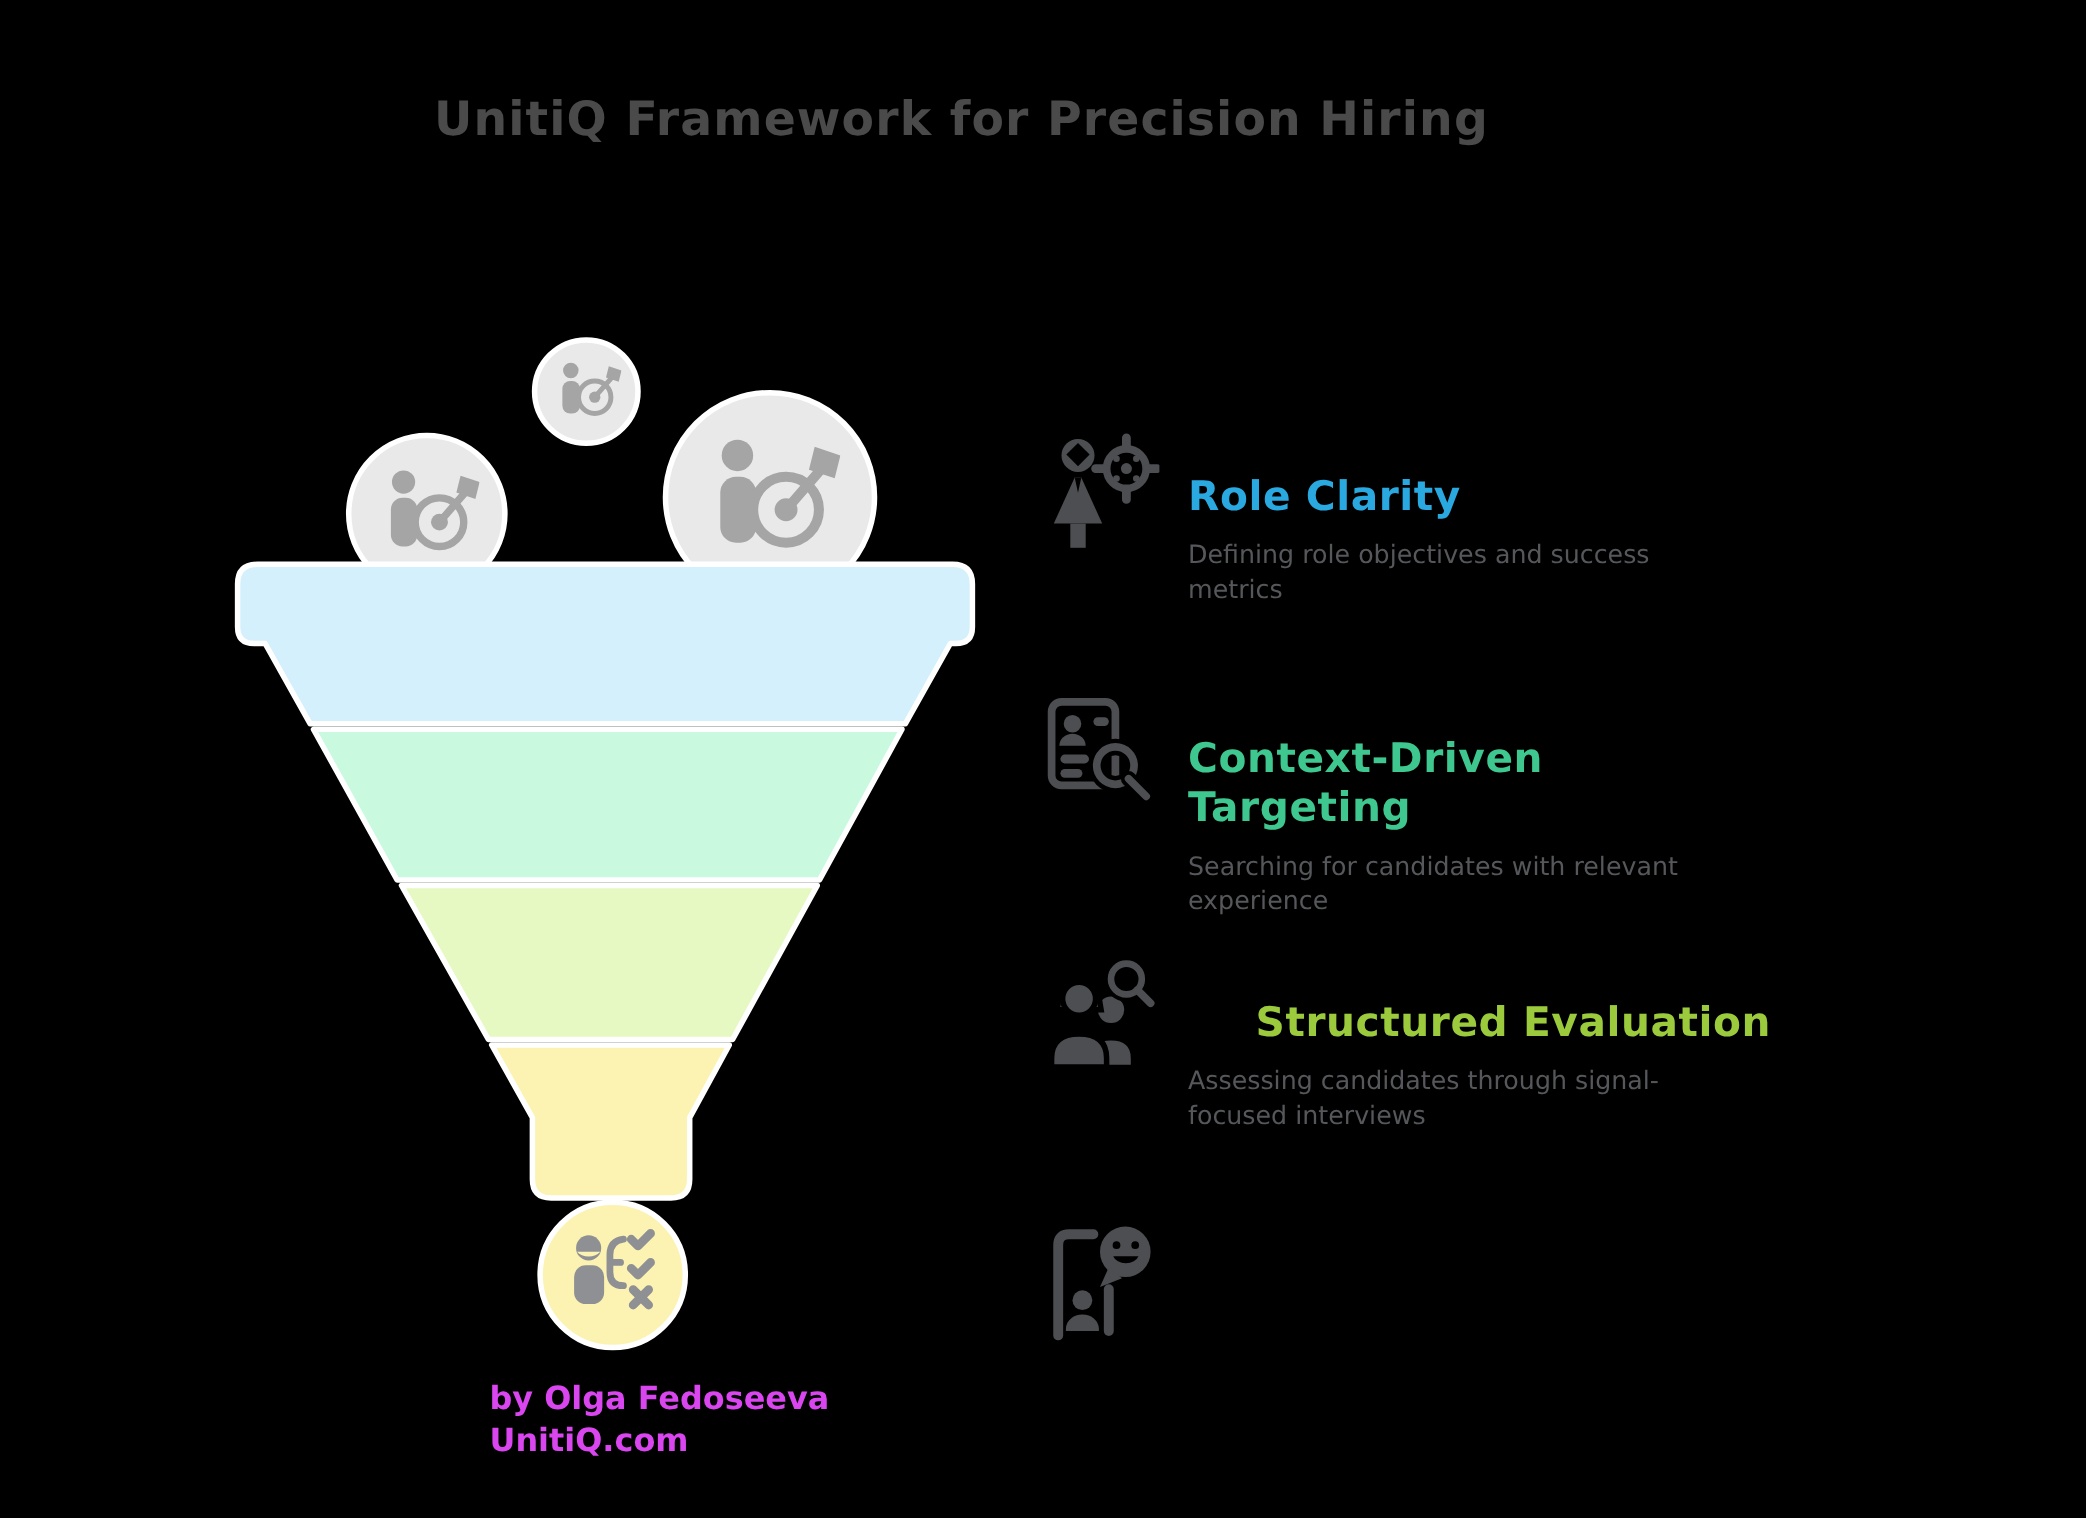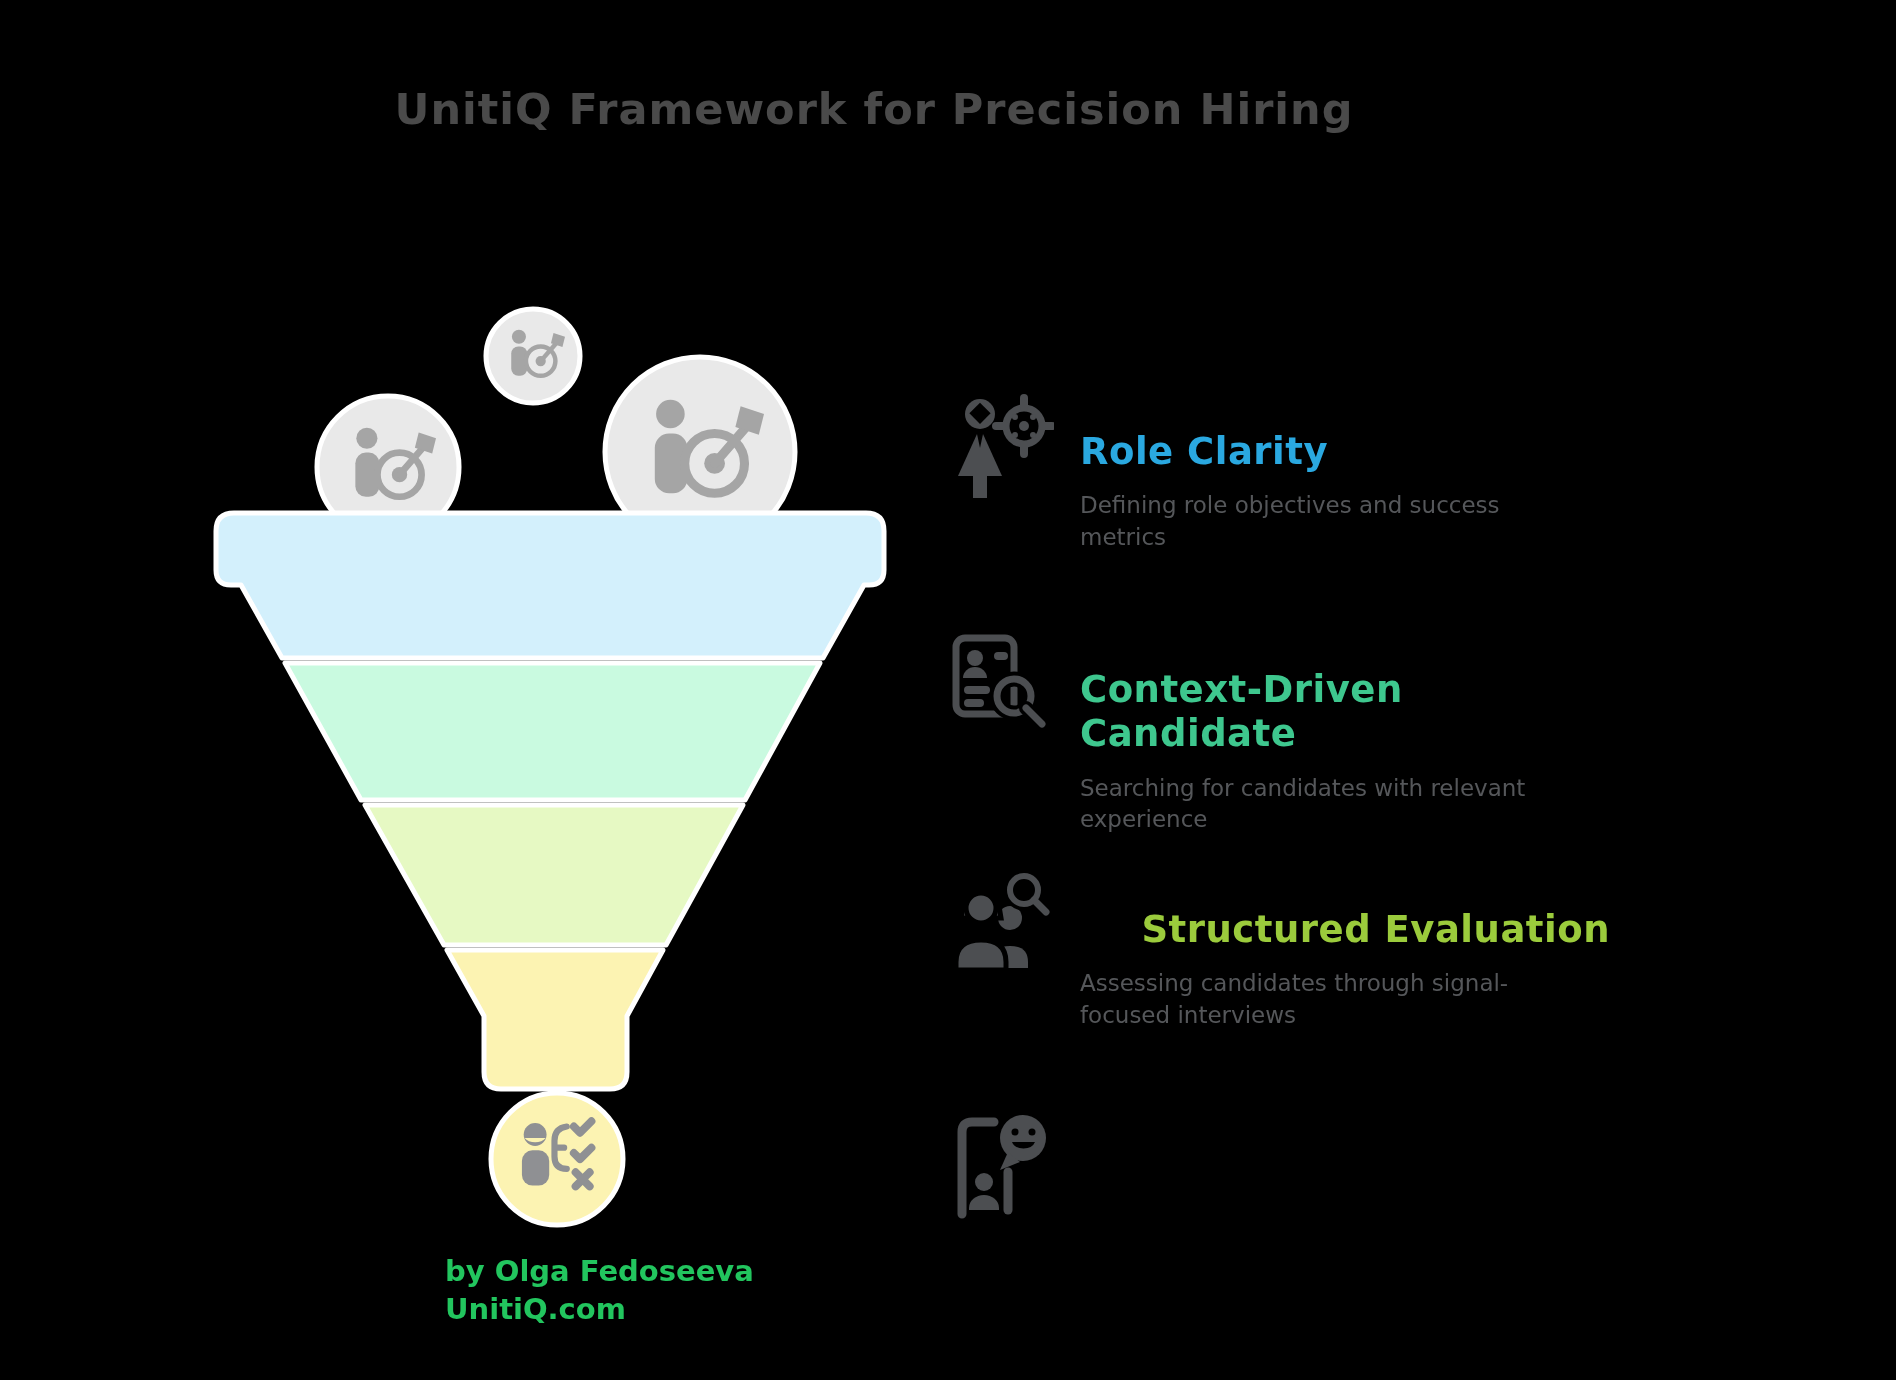--- a/index.html
+++ b/index.html
@@ -8,21 +8,21 @@
   .main-title{position:absolute;left:0;right:0;top:84px;text-align:center;
               font-size:43px;font-weight:bold;letter-spacing:1px;color:#4a4a4a;}
   .funnel-svg{position:absolute;left:0;top:0;}
   .row{position:absolute;left:950px;width:660px;}
   .row .icon{position:absolute;left:0;top:4px;width:104px;height:116px;}
   .row .txt{margin-left:130px;padding-top:42px;}
   .row h2{margin:0;font-size:37px;line-height:1.2;font-weight:bold;letter-spacing:0.5px;}
   .row p{margin:16px 0 0 0;font-size:23px;line-height:1.37;color:#55575a;
          white-space:pre-line;font-weight:500;}
   .byline{position:absolute;left:445px;top:1252px;font-size:29px;line-height:1.32;
-          color:#22c55e;font-weight:600;white-space:pre-line;}
+          color:#d946ef;font-weight:600;white-space:pre-line;}
 </style>
 </head>
 <body>
 
 <div class="canvas">
 
   <div class="main-title">UnitiQ Framework for Precision Hiring</div>
 
   <svg class="funnel-svg" width="950" height="1260" viewBox="0 0 950 1260">
     <defs>
@@ -107,21 +107,21 @@
         <rect x="44" y="22" width="14" height="8" rx="4"></rect>
         <rect x="14" y="56" width="26" height="8" rx="4"></rect>
         <rect x="14" y="69" width="20" height="8" rx="4"></rect>
         <circle cx="64" cy="66" r="17" fill="none" stroke="#000" stroke-width="15"></circle>
         <circle cx="64" cy="66" r="17" fill="none" stroke="#4c4e51" stroke-width="7"></circle>
         <line x1="76" y1="78" x2="92" y2="94" stroke="#000" stroke-width="14" stroke-linecap="round"></line>
         <line x1="76" y1="78" x2="92" y2="94" stroke="#4c4e51" stroke-width="7" stroke-linecap="round"></line>
       </g>
     </svg>
     <div class="txt">
-      <h2 style="color: rgb(62, 199, 142);">Context-Driven Candidate</h2>
+      <h2 style="color: rgb(62, 199, 142);">Context-Driven Targeting</h2>
       <p>Searching for candidates with relevant
 experience</p>
     </div>
   </div>
 
   <div class="row" style="top:866px">
     <svg class="icon" viewBox="0 0 104 116">
       <g fill="#4c4e51">
         <circle cx="60" cy="48" r="12"></circle>
         <path d="M42 92 q0-16 18-16 q18 0 18 16 v6 H42 z"></path>

